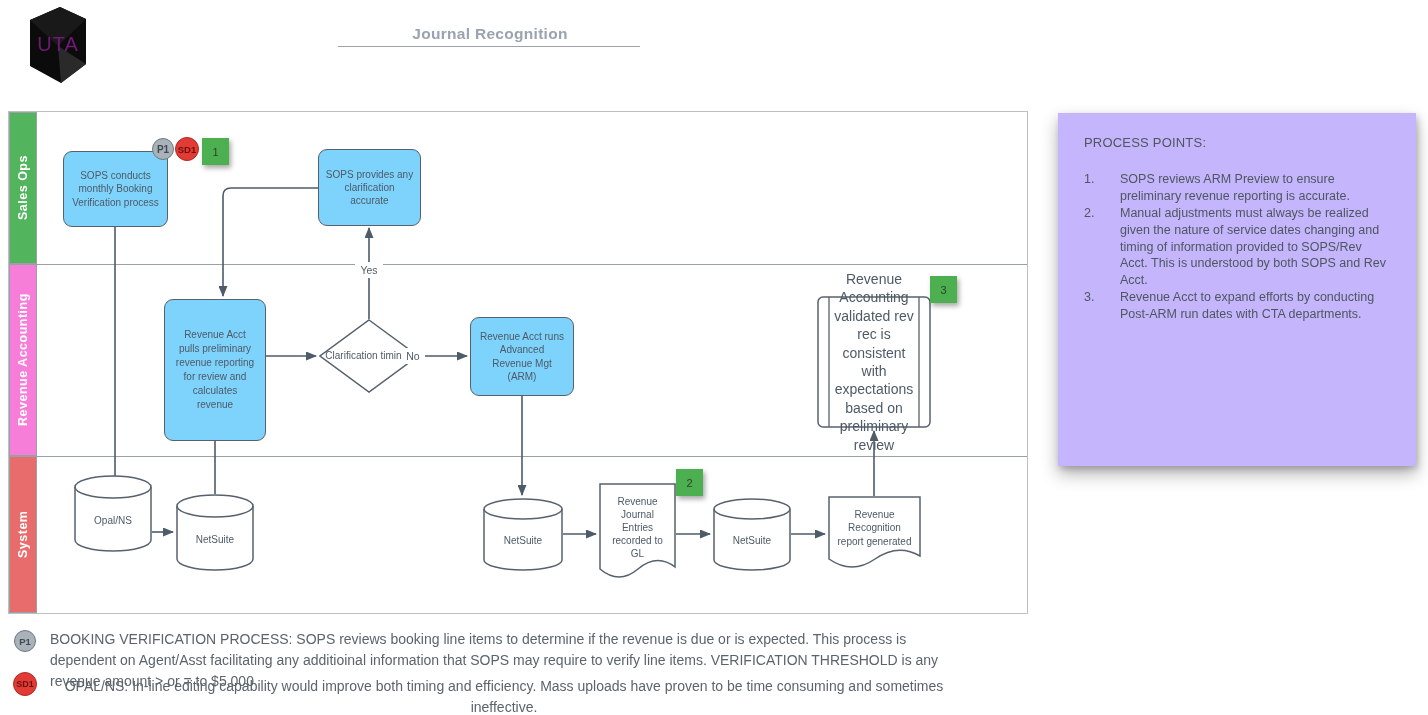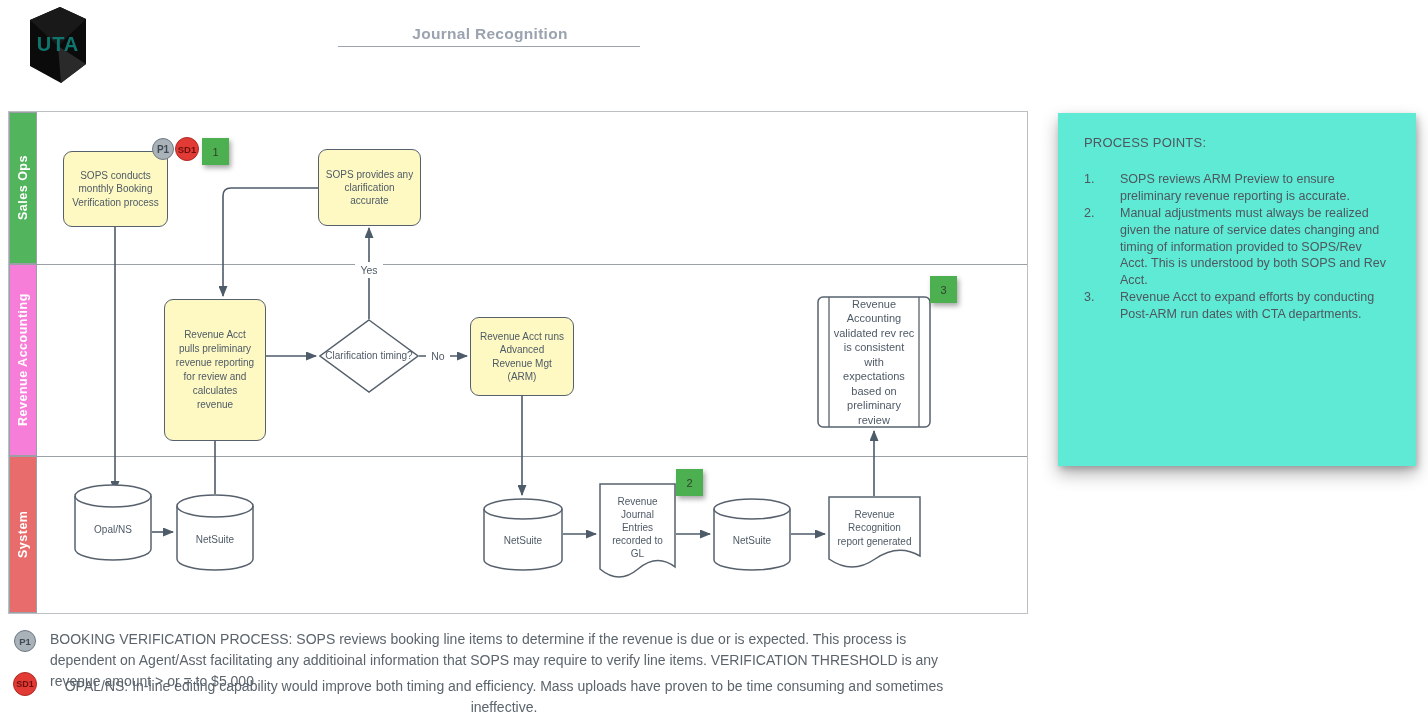--- a/index.html
+++ b/index.html
@@ -4,21 +4,21 @@
 <style>
   html,body{margin:0;padding:0;background:#fff;}
   .stage{position:relative;width:1428px;height:715px;background:#ffffff;
          font-family:"Liberation Sans", sans-serif;overflow:hidden;}
 
   
   .logo{position:absolute;left:24px;top:6px;width:68px;height:78px;}
   .logo svg{position:absolute;left:0;top:0;}
   .logo-text{position:absolute;left:0;top:0;width:100%;height:100%;
              display:flex;align-items:center;justify-content:center;
-             color:#0f766e;font-weight:bold;font-size:20px;letter-spacing:1px;padding-bottom:2px;box-sizing:border-box;}
+             color:#701a75;font-weight:normal;font-size:20px;letter-spacing:1px;padding-bottom:2px;box-sizing:border-box;}
   .title{position:absolute;left:340px;top:25px;width:300px;text-align:center;
          color:#9aa3af;font-weight:bold;font-size:15.5px;letter-spacing:0.3px;}
   .title-underline{position:absolute;left:338px;top:46px;width:302px;height:0;
          border-top:1.5px solid #9aa3af;}
 
   
   .diagram{position:absolute;left:8px;top:111px;width:1018px;height:501px;
            border:1px solid #bcc0c3;box-sizing:content-box;background:#fff;}
   .lane-strip{position:absolute;left:0;width:28px;box-sizing:border-box;border:1px solid #9aa0a5;}
   .lane-sales{top:0;height:152px;background:#53b45e;}
@@ -26,42 +26,42 @@
   .lane-system{top:344px;height:157px;background:#e96c6c;}
   .lane-label{writing-mode:vertical-rl;transform:rotate(180deg);
               width:100%;height:100%;display:flex;align-items:center;justify-content:center;
               color:#fff;font-weight:bold;font-size:12.5px;letter-spacing:0.5px;}
   .divider{position:absolute;left:0;width:1018px;height:0;border-top:1px solid #9aa0a5;}
   .divider1{top:152px;} .divider2{top:344px;}
 
   .edges{position:absolute;left:0;top:0;}
 
   .node-text{color:#4e5a66;font-size:10px;line-height:1.32;text-align:center;}
-  .shape-box{position:absolute;background:#fef9c3;border:1.5px solid #57616d;border-radius:9px;
+  .shape-box{position:absolute;background:#7dd3fc;border:1.5px solid #57616d;border-radius:9px;
              display:flex;align-items:center;justify-content:center;box-sizing:border-box;}
   .shape-svg-wrap{position:absolute;}
   .shape-svg-wrap svg{position:absolute;left:0;top:0;}
   .overlay-text{position:absolute;left:0;top:0;width:100%;height:100%;
                 display:flex;align-items:center;justify-content:center;box-sizing:border-box;}
 
   .edge-label{position:absolute;background:#fff;color:#515c67;font-size:10.5px;
               display:flex;align-items:center;justify-content:center;}
 
   .badge-circle{position:absolute;border-radius:50%;display:flex;align-items:center;
                 justify-content:center;font-weight:bold;box-sizing:border-box;z-index:6;}
   .badge-p1{left:143px;top:26px;width:22px;height:22px;background:#a9b1b9;
             border:1.5px solid #6f7982;color:#3f4a54;font-size:10px;}
   .badge-sd1{left:166px;top:25px;width:24px;height:24px;background:#e23a34;
              border:1.5px solid #b02a24;color:#6e100e;font-size:9.5px;}
   .badge-square{position:absolute;width:27px;height:27px;background:#4caf50;color:#30402f;
                 display:flex;align-items:center;justify-content:center;font-size:11px;
                 box-shadow:2px 3px 5px rgba(0,0,0,0.35);z-index:6;}
 
   
-  .panel{position:absolute;left:1058px;top:113px;width:358px;height:353px;background:#5eead4;
+  .panel{position:absolute;left:1058px;top:113px;width:358px;height:353px;background:#c4b5fd;
          box-shadow:0 8px 16px rgba(0,0,0,0.30), 2px 3px 6px rgba(0,0,0,0.18);
          padding:22px 26px;box-sizing:border-box;color:#4e575f;}
   .panel-title{font-size:13px;margin-bottom:21px;letter-spacing:0.2px;}
   .pp-item{display:grid;grid-template-columns:36px 1fr;font-size:12.5px;line-height:1.35;
            color:#4e575f;}
   .pp-text{padding-right:2px;}
 
   
   .fn-circle{position:absolute;border-radius:50%;display:flex;align-items:center;justify-content:center;
              font-weight:bold;box-sizing:border-box;}
@@ -147,24 +147,24 @@
       </svg>
       <div class="overlay-text node-text">Clarification timing?</div>
     </div>
 
     <div class="shape-svg-wrap" style="left:808px;top:184px;width:114px;height:132px;">
       <svg width="114" height="132" viewBox="0 0 114 132">
         <rect x="1" y="1" width="112" height="130" rx="5" fill="#fff" stroke="#57616d" stroke-width="1.5"></rect>
         <line x1="12" y1="1" x2="12" y2="131" stroke="#57616d" stroke-width="1.3"></line>
         <line x1="102" y1="1" x2="102" y2="131" stroke="#57616d" stroke-width="1.3"></line>
       </svg>
-      <div class="overlay-text node-text" style="padding:0 16px;font-size:11px;line-height:1.32;">Revenue Accounting validated rev rec is consistent with expectations based on preliminary review</div>
-    </div>
-
-    <div class="shape-svg-wrap" style="left:65px;top:372px;width:78px;height:77px;">
+      <div class="overlay-text node-text" style="padding:0 16px;font-size:14px;line-height:1.32;">Revenue Accounting validated rev rec is consistent with expectations based on preliminary review</div>
+    </div>
+
+    <div class="shape-svg-wrap" style="left:65px;top:363px;width:78px;height:77px;">
       <svg width="78" height="77" viewBox="0 0 78 77">
         <path d="M1,12 A38,11 0 0 1 77,12 L77,65 A38,11 0 0 1 1,65 Z" fill="#fff" stroke="#57616d" stroke-width="1.5"></path>
         <path d="M77,12 A38,11 0 0 1 1,12" fill="none" stroke="#57616d" stroke-width="1.5"></path>
       </svg>
       <div class="overlay-text node-text" style="padding-top:14px;">Opal/NS</div>
     </div>
 
     <div class="shape-svg-wrap" style="left:167px;top:382px;width:78px;height:77px;">
       <svg width="78" height="77" viewBox="0 0 78 77">
         <path d="M1,12 A38,11 0 0 1 77,12 L77,65 A38,11 0 0 1 1,65 Z" fill="#fff" stroke="#57616d" stroke-width="1.5"></path>
@@ -197,21 +197,21 @@
     </div>
 
     <div class="shape-svg-wrap" style="left:819px;top:384px;width:93px;height:78px;">
       <svg width="93" height="78" viewBox="0 0 93 78">
         <path d="M1,1 L92,1 L92,60 Q70,47 47,63 Q24,79 1,63 Z" fill="#fff" stroke="#57616d" stroke-width="1.5"></path>
       </svg>
       <div class="overlay-text node-text" style="padding:0 6px 14px 6px;">Revenue Recognition report generated</div>
     </div>
 
     <div class="edge-label" style="left:346px;top:150px;width:28px;height:16px;">Yes</div>
-    <div class="edge-label" style="left:417px;top:236px;width:24px;height:16px;">No</div>
+    <div class="edge-label" style="left:392px;top:236px;width:24px;height:16px;">No</div>
 
     <div class="badge-circle badge-p1">P1</div>
     <div class="badge-circle badge-sd1">SD1</div>
     <div class="badge-square" style="left:193px;top:26px;">1</div>
     <div class="badge-square" style="left:667px;top:357px;">2</div>
     <div class="badge-square" style="left:921px;top:164px;">3</div>
   </div>
 
   <div class="panel">
     <div class="panel-title">PROCESS POINTS:</div>

